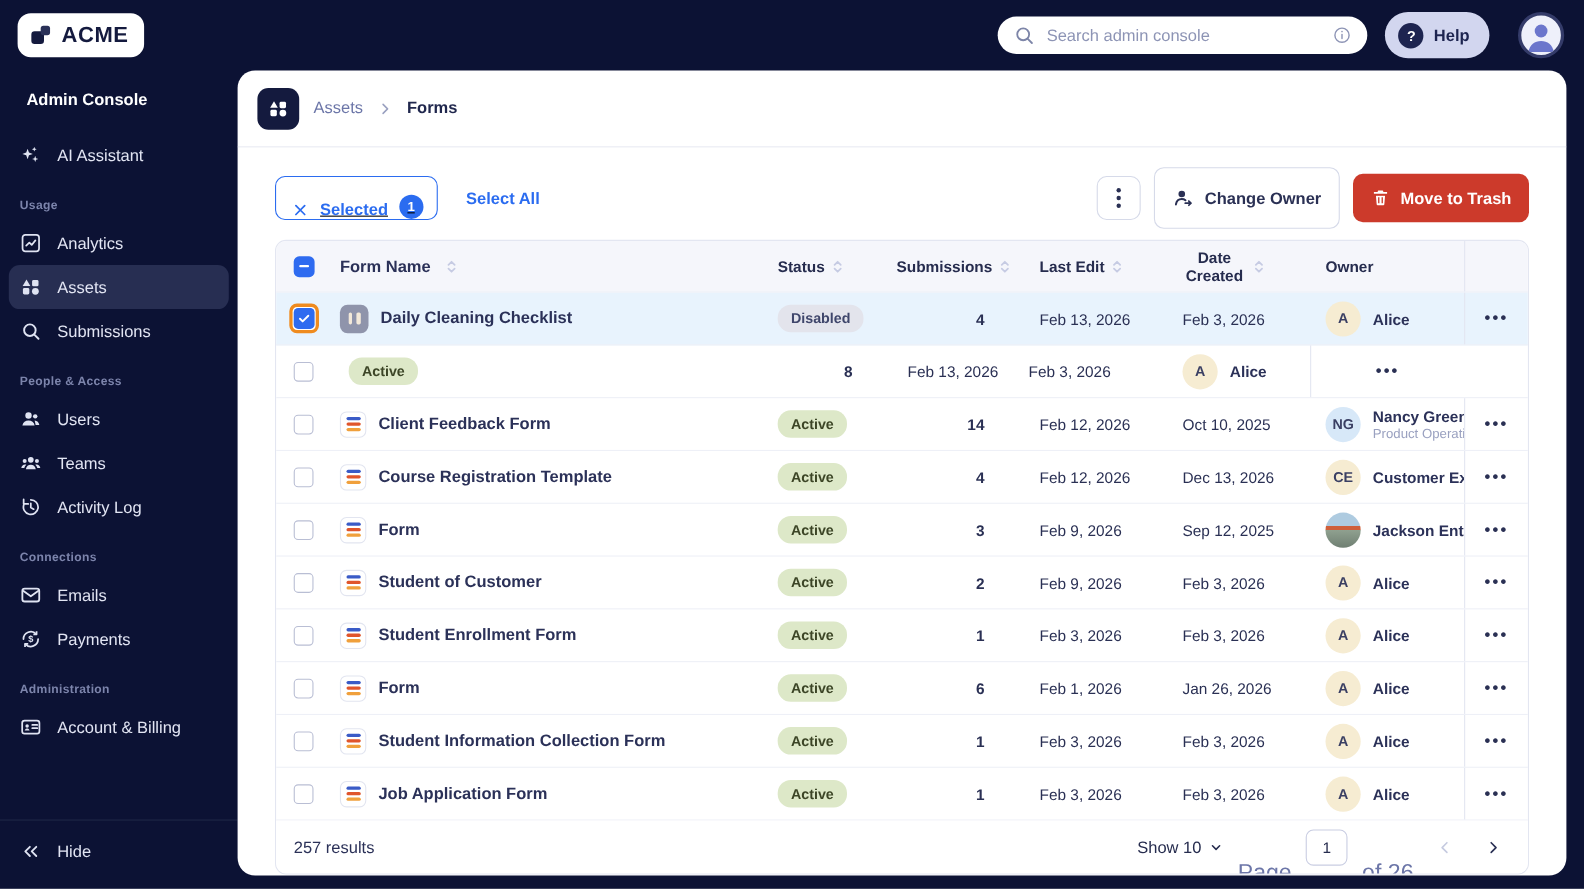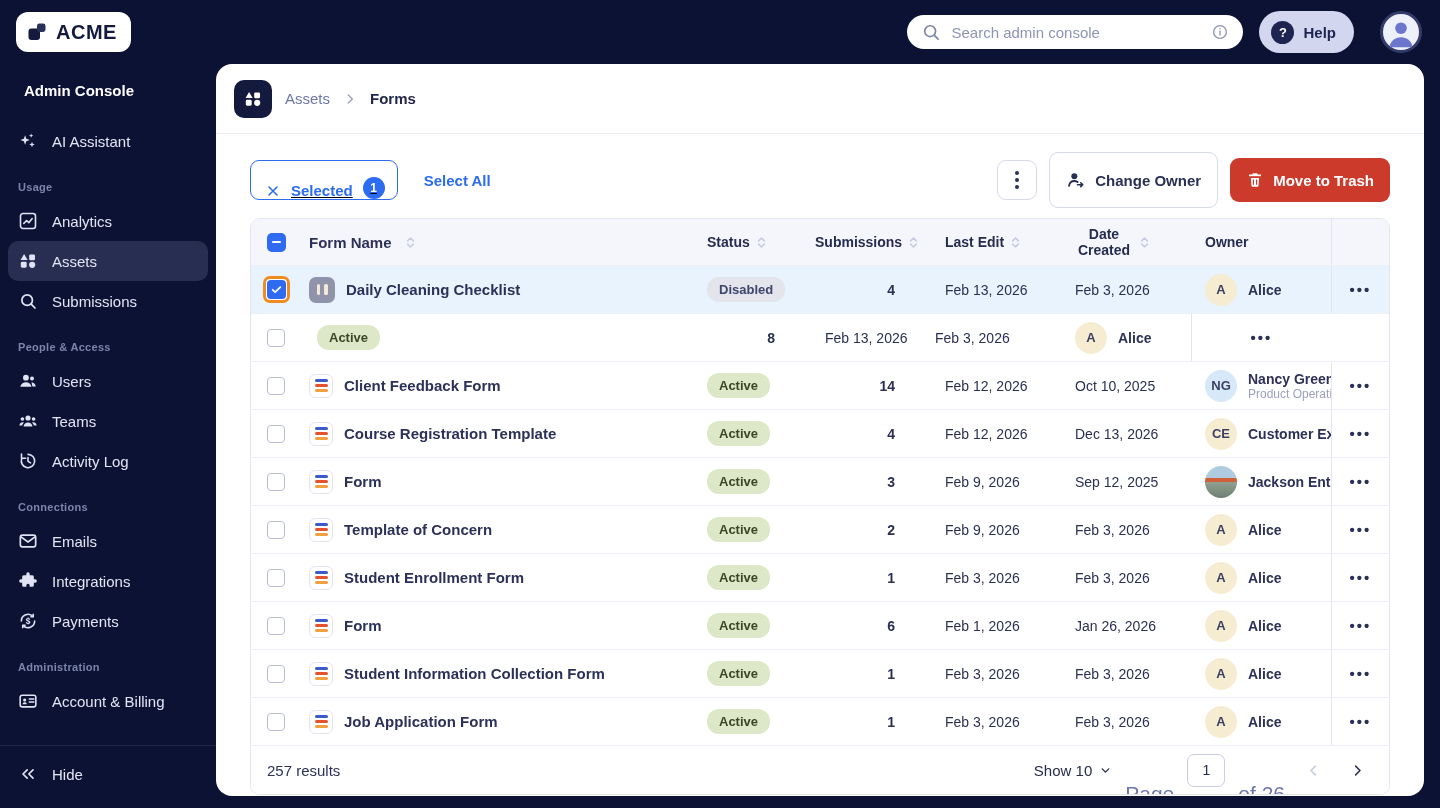--- a/index.html
+++ b/index.html
@@ -242,28 +242,20 @@
             <span class="nav-icon">
               <svg viewBox="0 0 24 24" fill="none" stroke="currentColor" stroke-width="2">
                 <rect x="2.8" y="5" width="18.4" height="14" rx="2.6"></rect>
                 <path d="M4 7.4l8 5.8 8-5.8" stroke-linecap="round" stroke-linejoin="round"></path>
               </svg>
             </span>
             <span>Emails</span>
           </div>
           <div class="nav-item">
             <span class="nav-icon">
-              <svg viewBox="0 0 24 24" fill="currentColor">
-                <path d="M10 3.4a2 2 0 0 1 4 0V5h3.2A1.8 1.8 0 0 1 19 6.8V10h1.6a2 2 0 0 1 0 4H19v3.2a1.8 1.8 0 0 1-1.8 1.8H14v-1.6a2 2 0 0 0-4 0V19H6.8A1.8 1.8 0 0 1 5 17.2V14H3.4a2 2 0 0 1 0-4H5V6.8A1.8 1.8 0 0 1 6.8 5H10z"></path>
-              </svg>
-            </span>
-            <span>Integrations</span>
-          </div>
-          <div class="nav-item">
-            <span class="nav-icon">
               <svg viewBox="0 0 24 24" fill="none" stroke="currentColor" stroke-width="1.9">
                 <path d="M20 12a8 8 0 0 1-13.9 5.4" stroke-linecap="round"></path>
                 <path d="M4 12a8 8 0 0 1 13.9-5.4" stroke-linecap="round"></path>
                 <path d="M18.3 3.3v3.5h-3.5" stroke-linejoin="round"></path>
                 <path d="M5.7 20.7v-3.5h3.5" stroke-linejoin="round"></path>
                 <text x="12" y="15.6" font-size="10" font-weight="bold" fill="currentColor" stroke="none" text-anchor="middle">$</text>
               </svg>
             </span>
             <span>Payments</span>
           </div>
@@ -549,21 +541,21 @@
               <div class="tr">
                 <div class="td cell-check">
                   <span class="checkbox"></span>
                 </div>
                 <div class="td cell-name">
                   <span class="form-icon">
                     <i></i>
                     <i></i>
                     <i></i>
                   </span>
-                  <span>Template of Concern</span>
+                  <span>Student of Customer</span>
                 </div>
                 <div class="td cell-status">
                   <span class="badge active">Active</span>
                 </div>
                 <div class="td cell-subs">2</div>
                 <div class="td cell-edit">Feb 9, 2026</div>
                 <div class="td cell-created">Feb 3, 2026</div>
                 <div class="td cell-owner">
                   <span class="avatar cream">A</span>
                   <span class="owner-lines">

